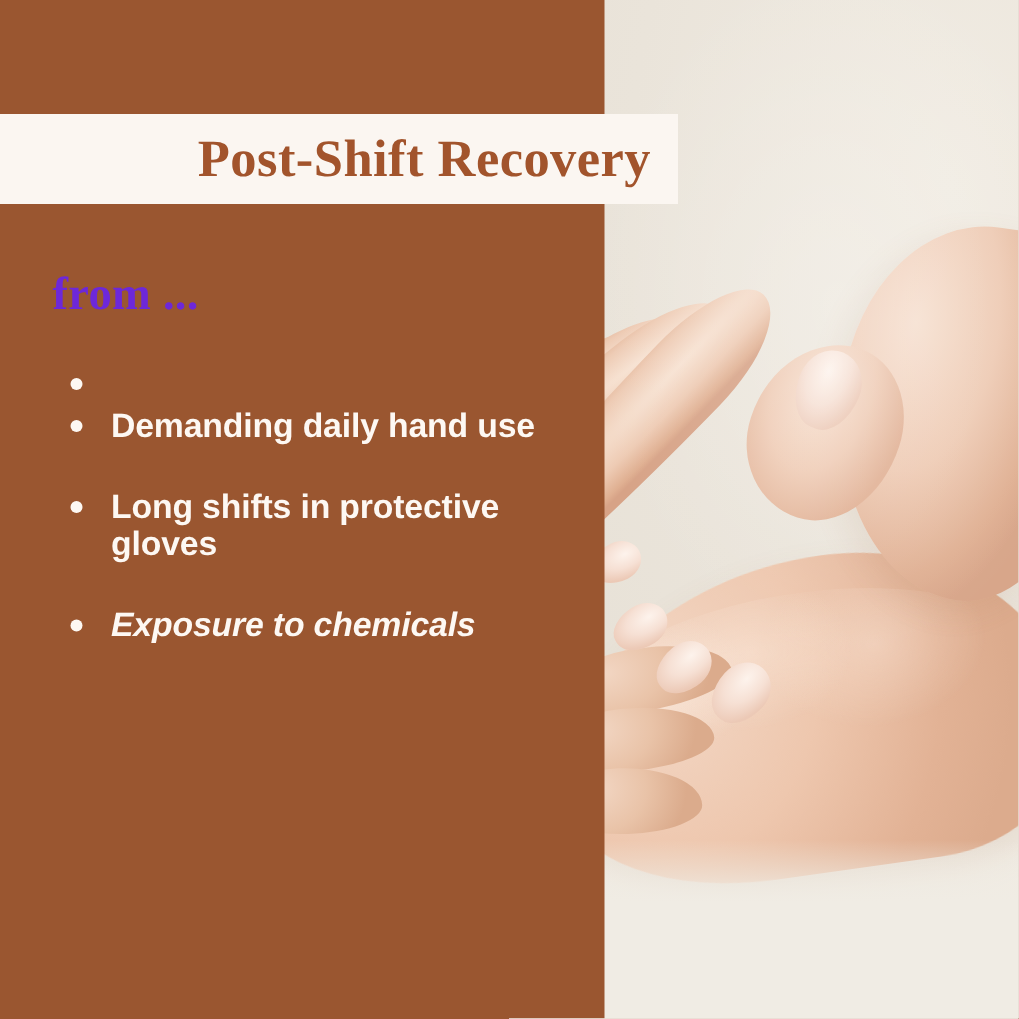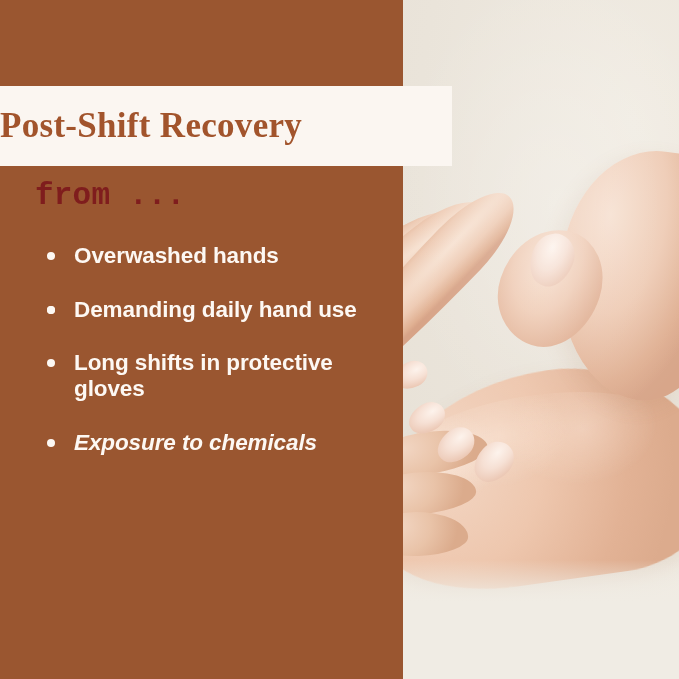--- a/index.html
+++ b/index.html
@@ -137,45 +137,45 @@
   .panel {
     position: absolute;
     left: 0; top: 0;
     width: 403px; height: 679px;
     background: #9a5630;
   }
 
   
   .title-banner {
     position: absolute;
-    left: 0; top: 86px;
-    width: 452px; height: 80px;
+    left: 0; top: 76px;
+    width: 452px; height: 60px;
     background: #fbf6f1;
     display: flex;
     align-items: center;
-    justify-content: flex-start;
+    justify-content: flex-end;
   }
   .title-text {
     font-family: "Liberation Serif", serif;
     font-weight: 700;
     font-size: 35px;
     letter-spacing: 0.3px;
     color: #a2542c;
     white-space: nowrap;
     padding-right: 18px;
   }
 
   
   .kicker {
     position: absolute;
     left: 35px; top: 178px;
-    font-family: Liberation Mono, monospace;
+    font-family: Liberation Serif, serif;
     font-weight: 700;
     font-size: 31px;
-    color: #7f1d1d;
+    color: #6d28d9;
     letter-spacing: 0.2px;
   }
 
   
   .bullets {
     position: absolute;
     left: 44px; top: 243px;
     width: 330px;
     list-style: none;
     margin: 0;
@@ -241,24 +241,20 @@
 
   <div class="title-banner">
     <div class="title-text">Post-Shift Recovery</div>
   </div>
 
   <div class="kicker">from ...</div>
 
   <ul class="bullets">
     <li class="bullet-item">
       <span class="bullet-dot"></span>
-      <span>Overwashed hands</span>
-    </li>
-    <li class="bullet-item">
-      <span class="bullet-dot"></span>
     </li>
     <li class="bullet-item">
       <span class="bullet-dot"></span>
       <span>Demanding daily hand use</span>
     </li>
     <li class="bullet-item">
       <span class="bullet-dot"></span>
       <span>Long shifts in protective gloves</span>
     </li>
     <li class="bullet-item">

